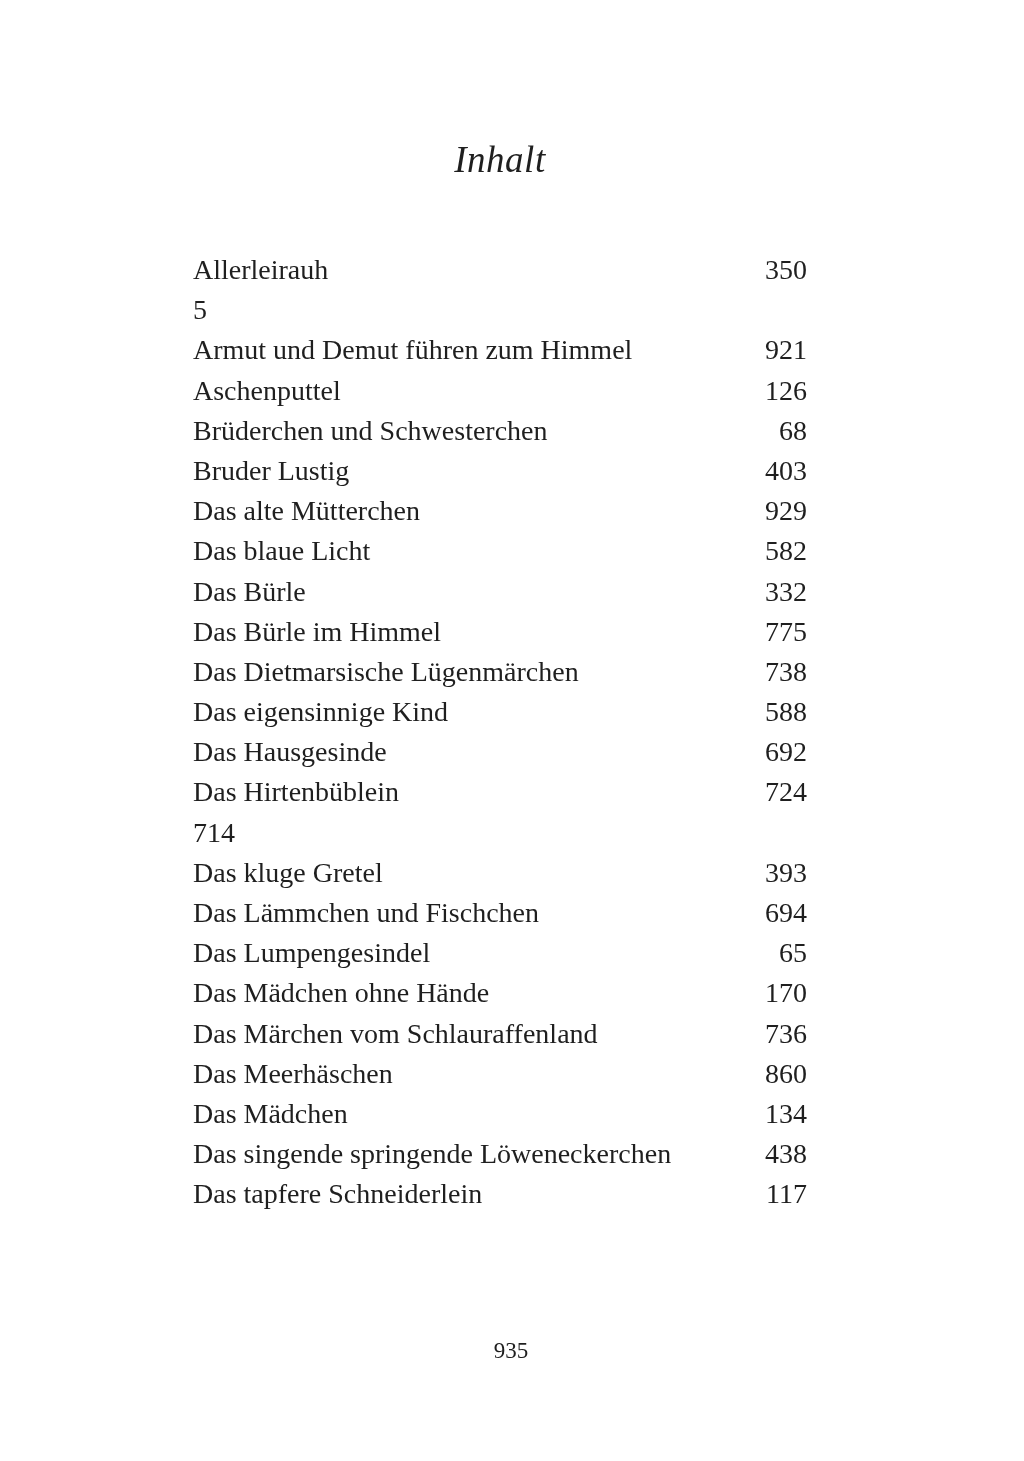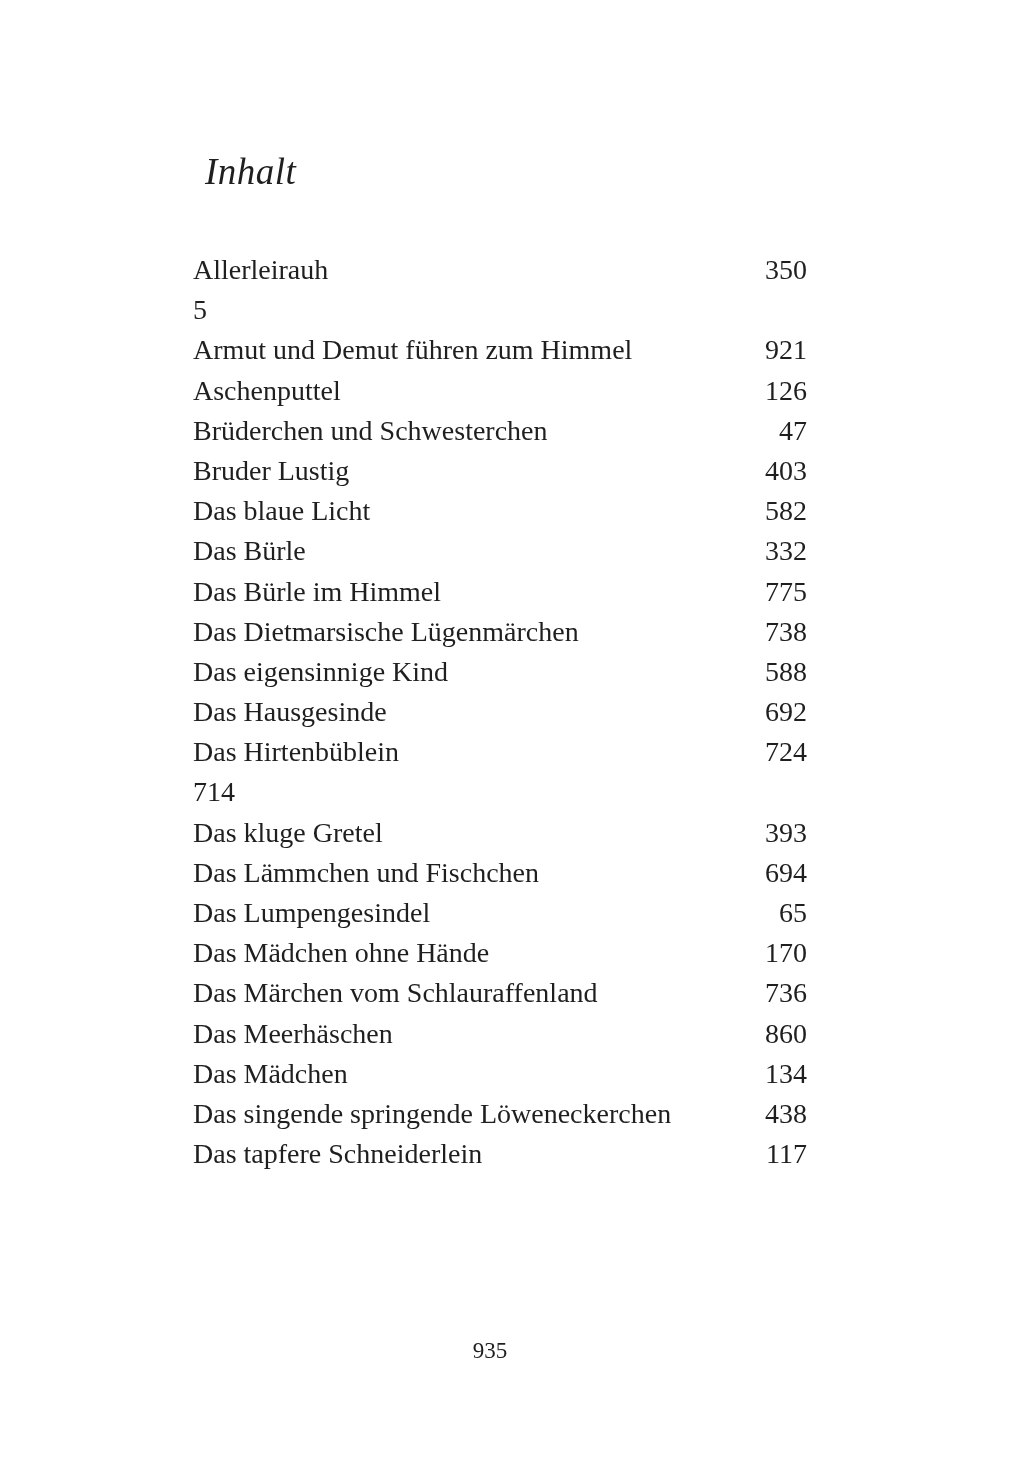--- a/index.html
+++ b/index.html
@@ -15,21 +15,22 @@
     background: #ffffff;
     color: #1f1f1f;
     font-family: "Liberation Serif", "DejaVu Serif", serif;
     overflow: hidden;
   }
   .title {
     position: absolute;
     top: 140px;
     left: 193px;
     width: 614px;
-    margin: 12px;
+    margin: 0;
+    text-align: center;
     font-size: 37px;
     line-height: 1.1;
     font-weight: 400;
     font-style: italic;
     letter-spacing: 0.5px;
   }
   .toc {
     position: absolute;
     top: 250px;
     left: 193px;
@@ -48,21 +49,21 @@
     text-align: left;
   }
   .entry-page {
     text-align: right;
     font-variant-numeric: oldstyle-nums;
     font-feature-settings: "onum" 1;
   }
   .footer {
     position: absolute;
     top: 1337px;
-    left: 183px;
+    left: 204px;
     width: 614px;
     text-align: center;
     font-size: 23px;
     line-height: 28px;
     font-variant-numeric: oldstyle-nums;
     font-feature-settings: "onum" 1;
   }
 </style>
 </head>
 <body>
@@ -81,25 +82,29 @@
       <div class="toc-row">
         <span class="entry-title">Armut und Demut führen zum Himmel</span>
         <span class="entry-page">921</span>
       </div>
       <div class="toc-row">
         <span class="entry-title">Aschenputtel</span>
         <span class="entry-page">126</span>
       </div>
       <div class="toc-row">
         <span class="entry-title">Brüderchen und Schwesterchen</span>
-        <span class="entry-page">47</span>
+        <span class="entry-page">68</span>
       </div>
       <div class="toc-row">
         <span class="entry-title">Bruder Lustig</span>
         <span class="entry-page">403</span>
+      </div>
+      <div class="toc-row">
+        <span class="entry-title">Das alte Mütterchen</span>
+        <span class="entry-page">929</span>
       </div>
       <div class="toc-row">
         <span class="entry-title">Das blaue Licht</span>
         <span class="entry-page">582</span>
       </div>
       <div class="toc-row">
         <span class="entry-title">Das Bürle</span>
         <span class="entry-page">332</span>
       </div>
       <div class="toc-row">

